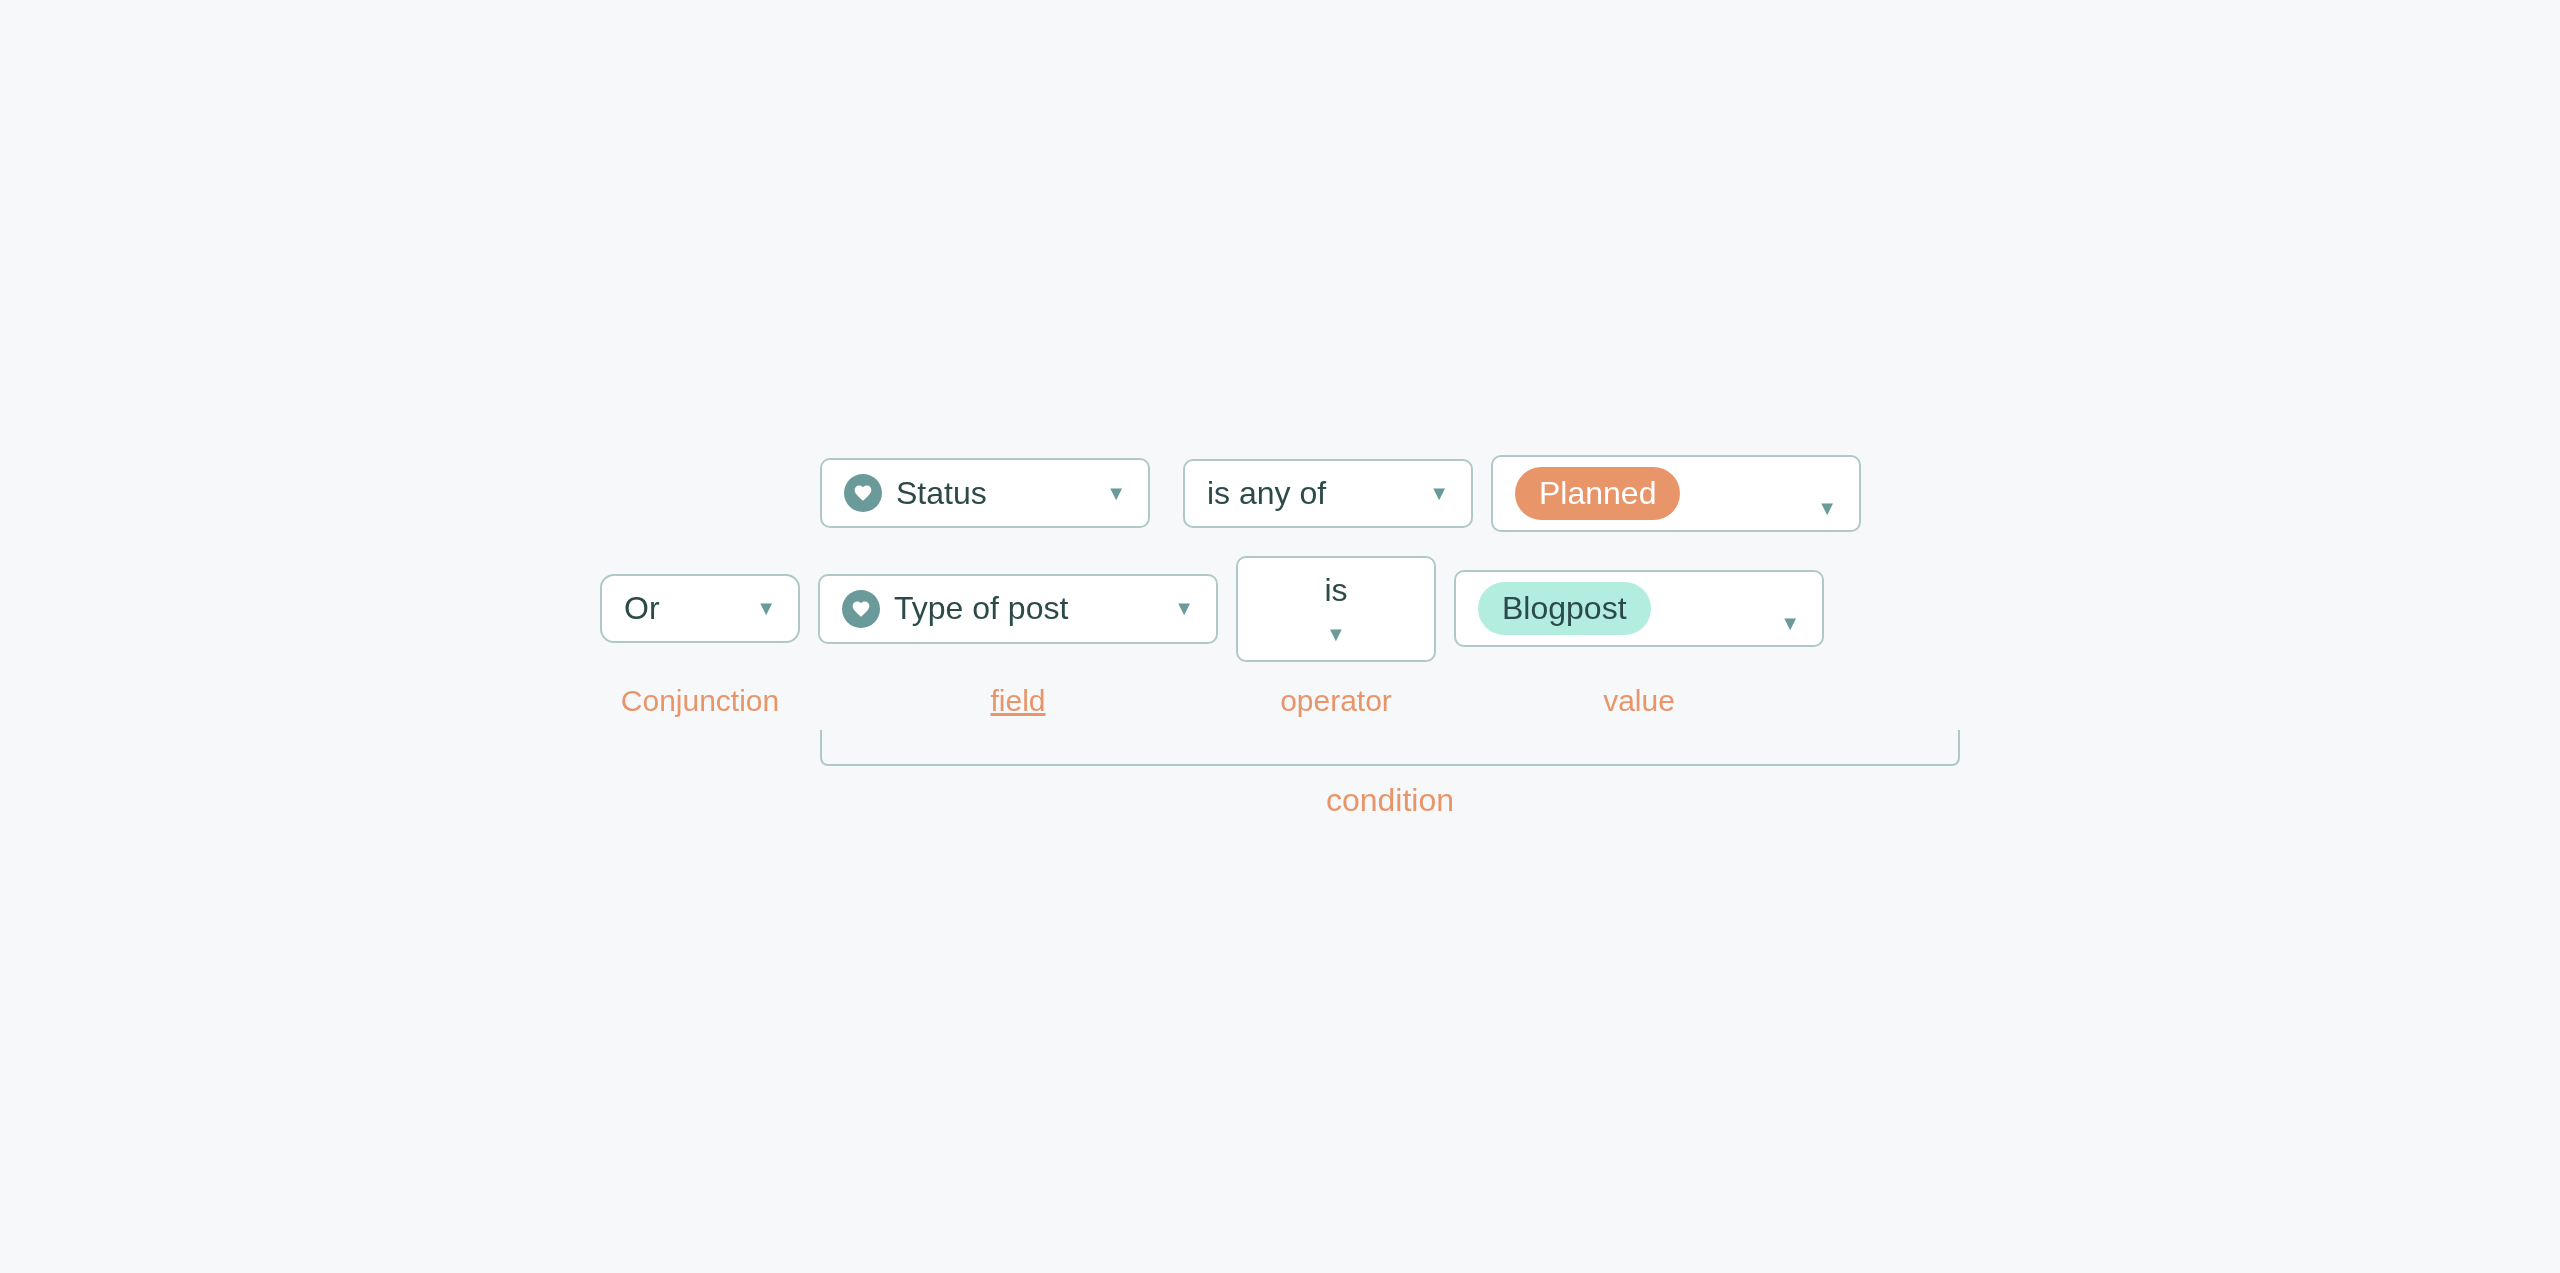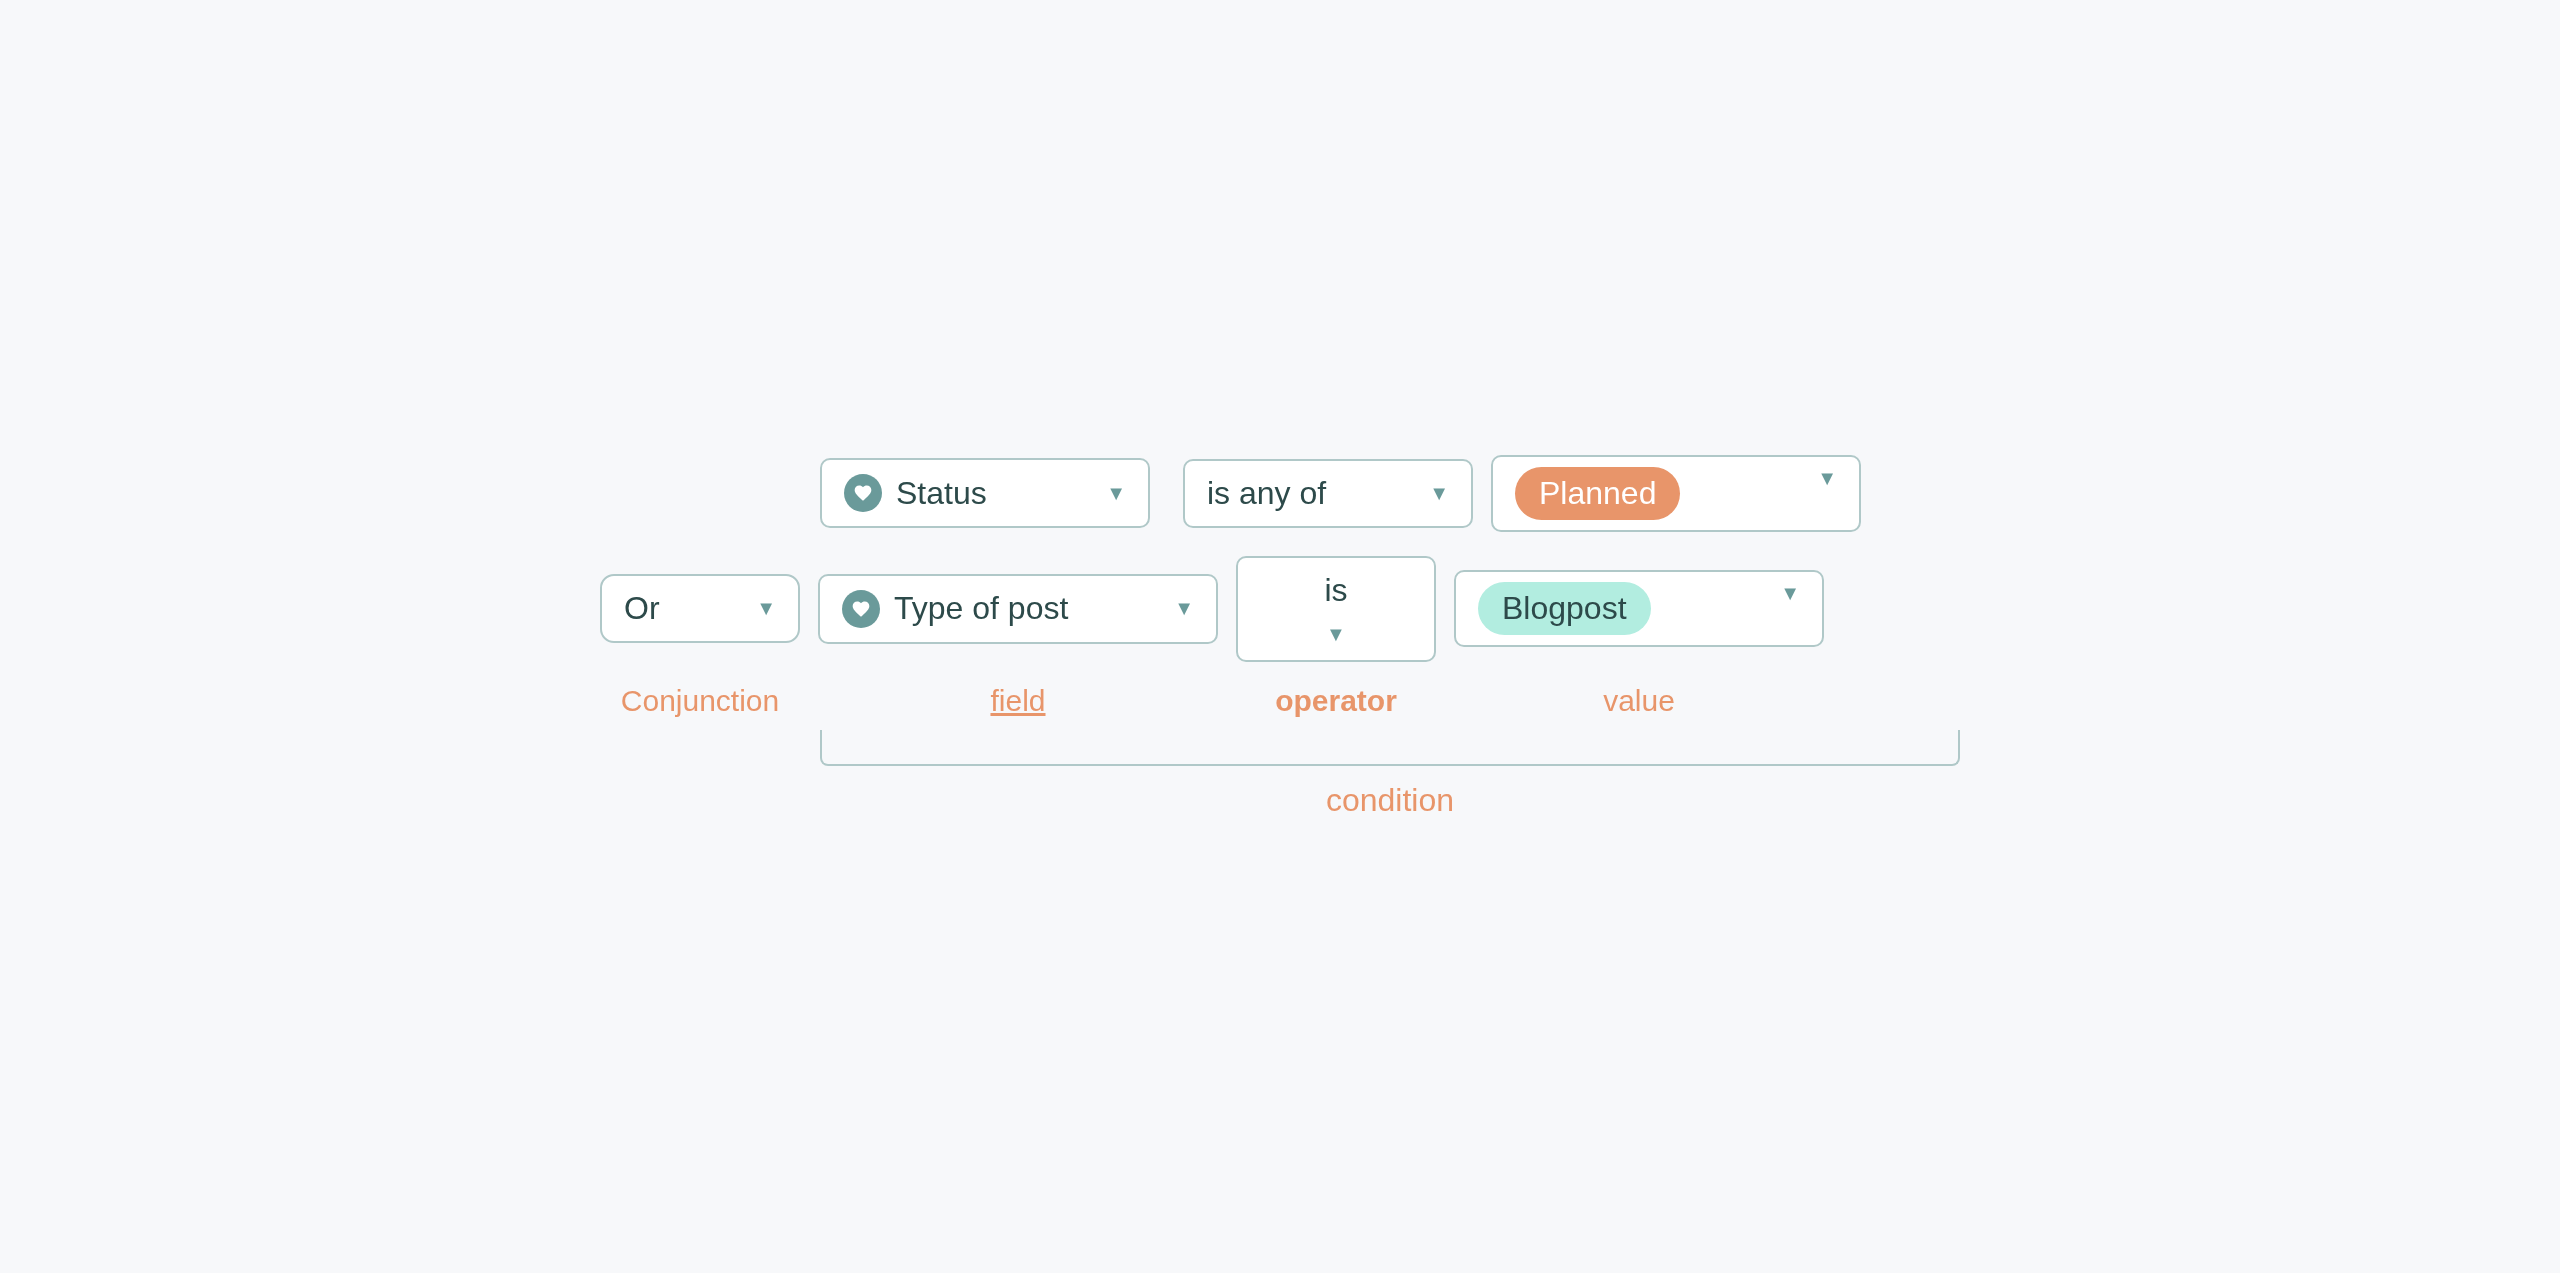--- a/index.html
+++ b/index.html
@@ -155,21 +155,21 @@
       color: #ffffff;
     }
 
     .value-badge-teal {
       background: #b2ede0;
       color: #2d4a4a;
     }
 
     .value-box-inner {
       display: flex;
-      align-items: flex-start;
+      align-items: flex-end;
       justify-content: space-between;
       border: 2px solid #b0c8c8;
       border-radius: 10px;
       background: #ffffff;
       padding: 10px 22px;
       cursor: pointer;
       gap: 18px;
       min-width: 370px;
     }
 
@@ -177,21 +177,21 @@
     .label-cell {
       display: flex;
       justify-content: center;
       color: #e8956a;
       font-size: 30px;
       font-weight: 400;
     }
 
     .label-conjunction { width: 200px; }
     .label-field-wide { width: 400px; }
-    .label-operator-narrow { width: 200px; font-weight: bold; }
+    .label-operator-narrow { width: 200px; }
     .label-value { width: 370px; }
   </style>
 </head>
 <body>
 
 <div class="diagram-container">
 
   <div class="row row-1">
 
     <div class="dropdown-box field-box">

